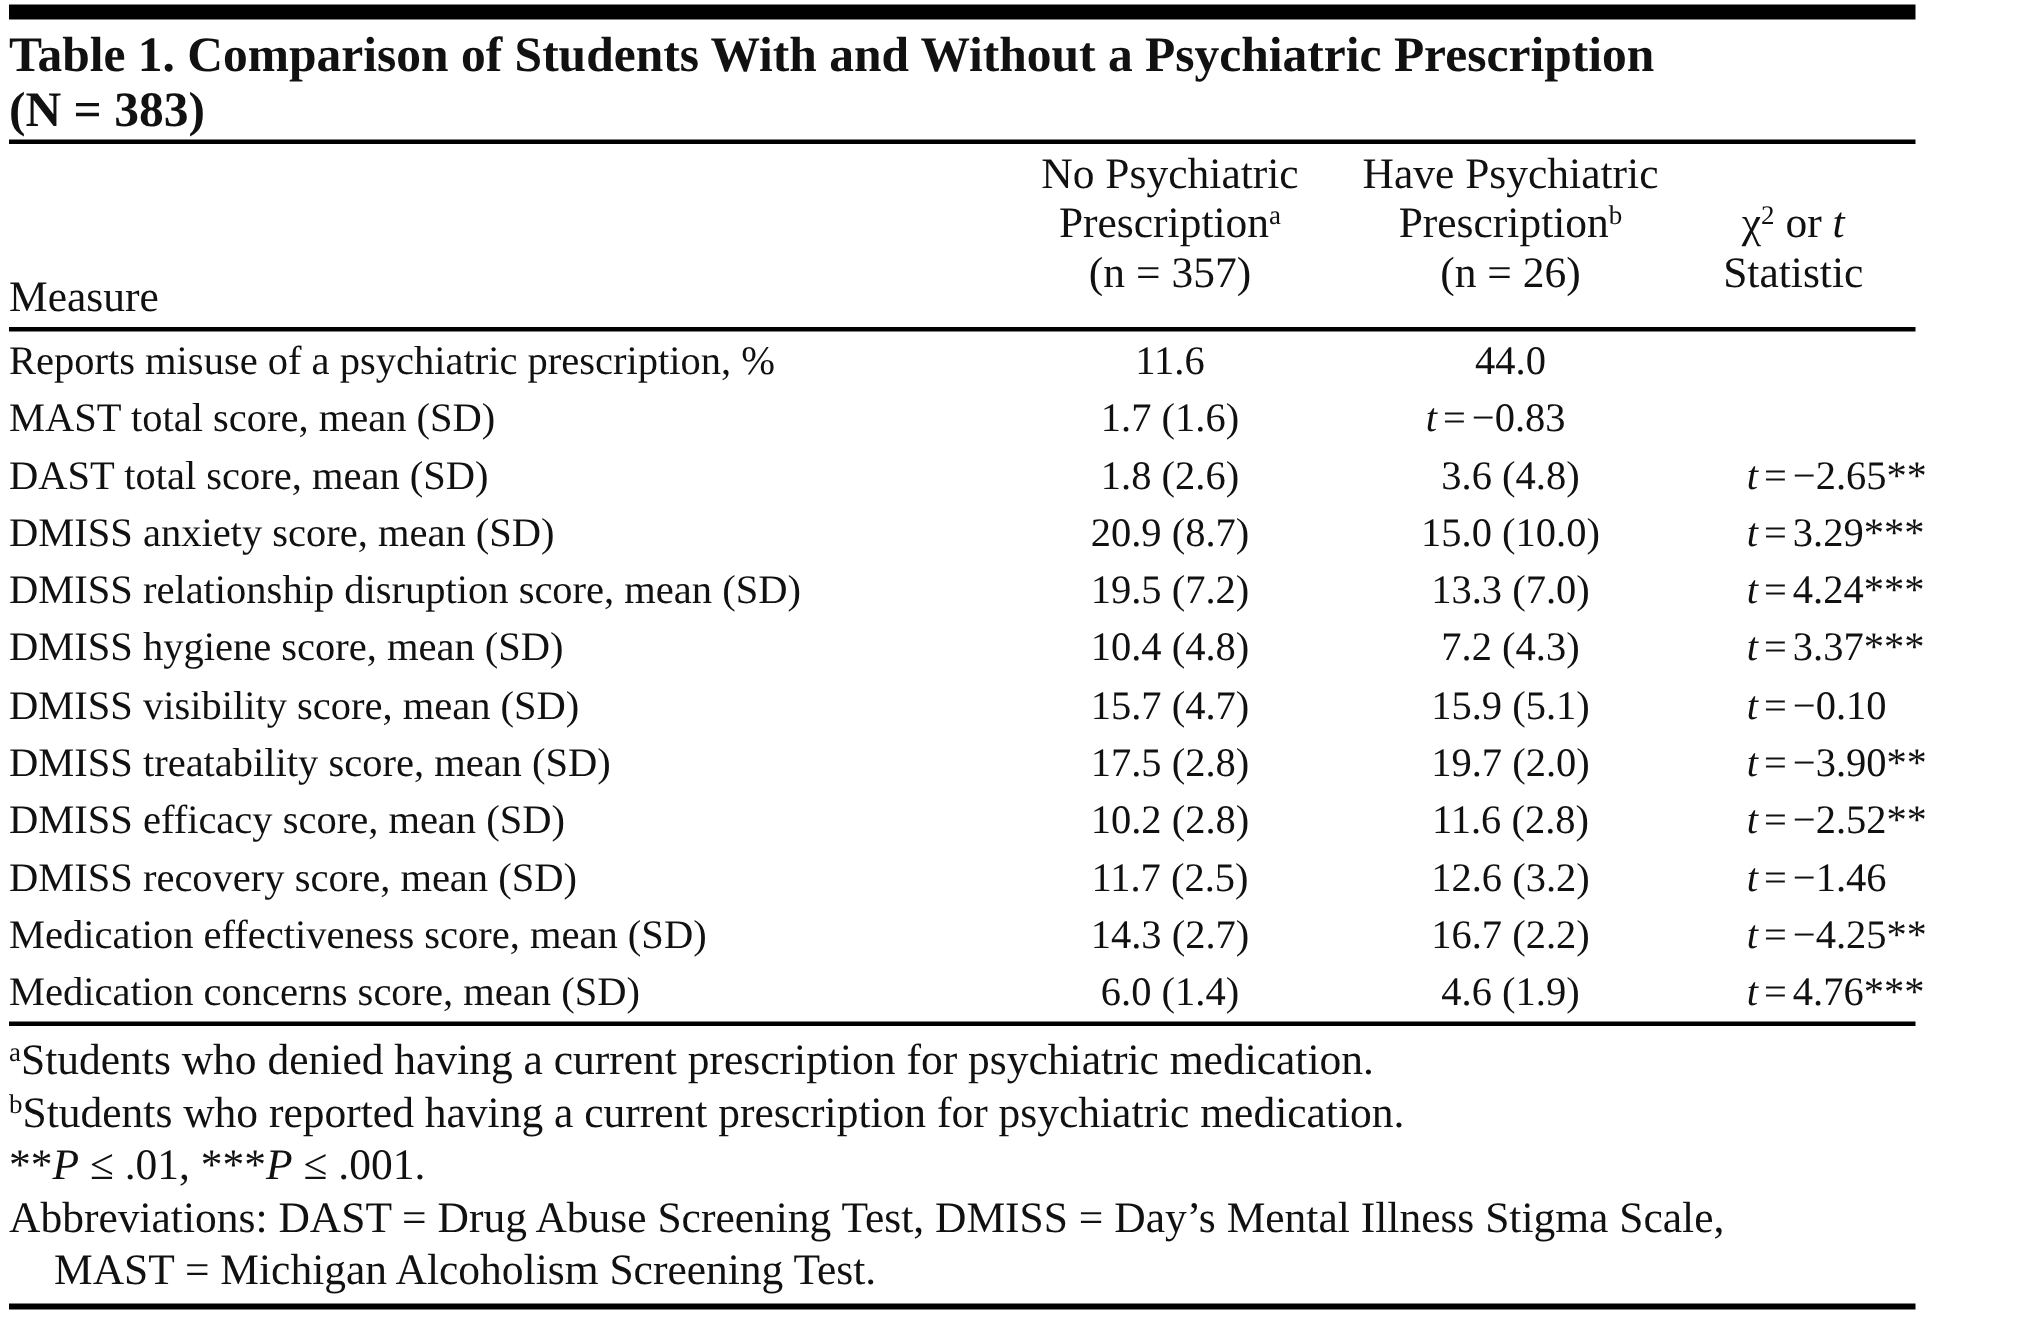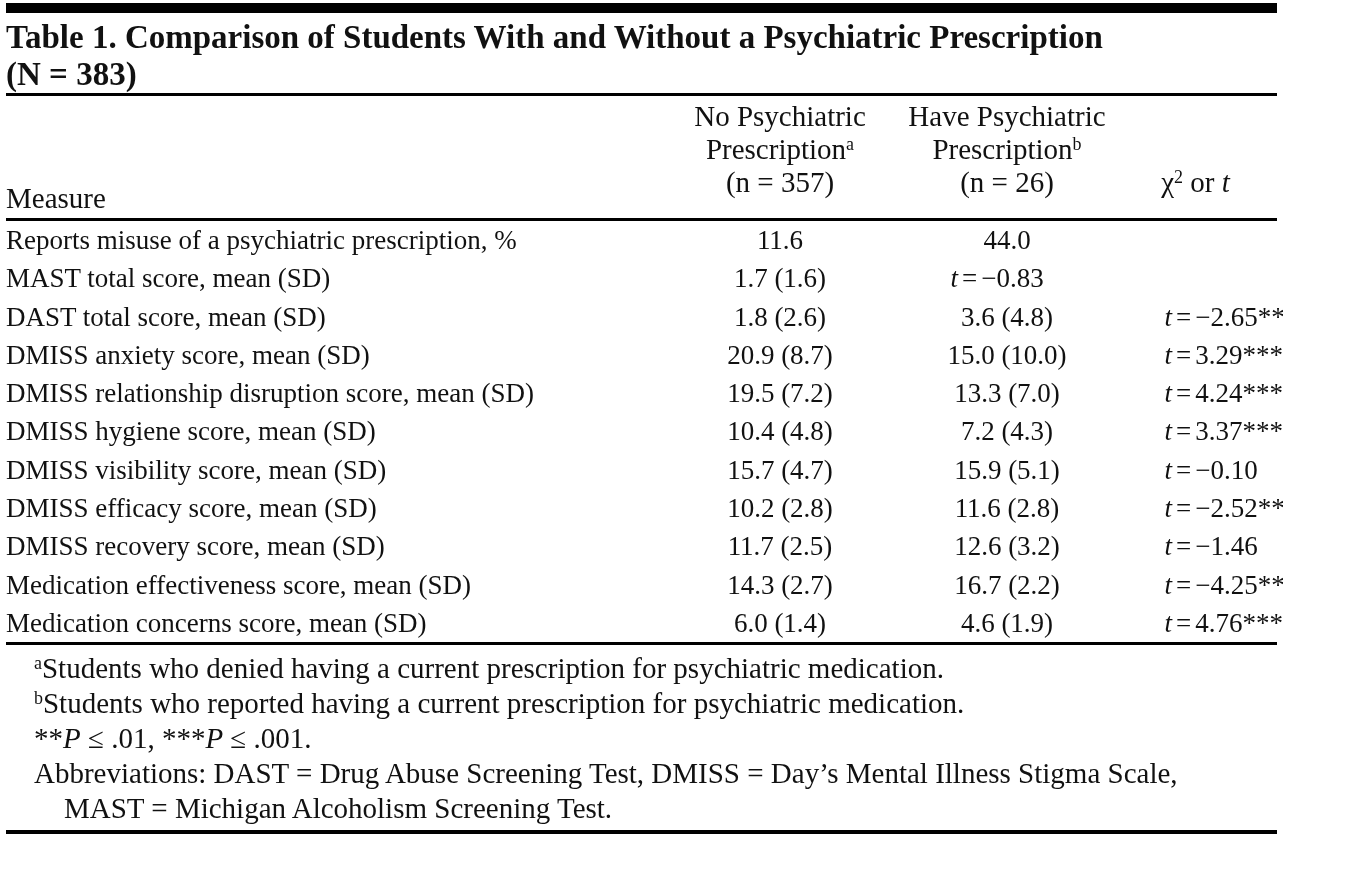--- a/index.html
+++ b/index.html
@@ -39,21 +39,21 @@
   }
   .c1 { text-align: left; overflow: hidden; }
   .c2, .c3 { text-align: center; }
   .c4 { text-align: left; padding-left: 28px; }
 
   .symbox { display: inline-block; width: 30px; text-align: right; }
   .eq { display: inline-block; margin: 0 4px; }
   .ital { font-style: italic; }
   sup.s { font-size: 0.62em; vertical-align: 9px; line-height: 0; }
 
-  .footnotes { padding-top: 6px; font-size: 29px; line-height: 35px; margin-left: 28px; }
+  .footnotes { padding-top: 6px; font-size: 29px; line-height: 35px; }
   .fn { white-space: nowrap; }
   .fn-indent { padding-left: 30px; }
   .bottom-rule { margin-top: 4px; height: 4px; background: #000000; }
 </style>
 </head>
 <body>
 
 <div class="page">
 
   <div class="top-bar"></div>
@@ -74,20 +74,21 @@
       <div><span>Prescription</span><sup class="s">a</sup></div>
       <div>(n = 357)</div>
     </div>
     <div class="hc">
       <div>Have Psychiatric</div>
       <div><span>Prescription</span><sup class="s">b</sup></div>
       <div>(n = 26)</div>
     </div>
     <div class="hc">
       <div><span>χ</span><sup class="s">2</sup><span> or </span><span class="ital">t</span></div>
+      <div>Statistic</div>
     </div>
   </div>
 
   <div class="rule"></div>
 
   <div class="tbody">
 
     <div class="trow">
       <div class="c1">Reports misuse of a psychiatric prescription, %</div>
       <div class="c2">11.6</div>
@@ -128,20 +129,26 @@
       <div class="c4"><span class="symbox"><span class="ital">t</span><sup class="s"></sup></span><span class="eq">=</span><span>3.37</span><span>***</span></div>
     </div>
 
     <div class="trow">
       <div class="c1">DMISS visibility score, mean (SD)</div>
       <div class="c2">15.7 (4.7)</div>
       <div class="c3">15.9 (5.1)</div>
       <div class="c4"><span class="symbox"><span class="ital">t</span><sup class="s"></sup></span><span class="eq">=</span><span>−0.10</span><span></span></div>
     </div>
 
+    <div class="trow">
+      <div class="c1">DMISS treatability score, mean (SD)</div>
+      <div class="c2">17.5 (2.8)</div>
+      <div class="c3">19.7 (2.0)</div>
+      <div class="c4"><span class="symbox"><span class="ital">t</span><sup class="s"></sup></span><span class="eq">=</span><span>−3.90</span><span>***</span></div>
+    </div>
 
     <div class="trow">
       <div class="c1">DMISS efficacy score, mean (SD)</div>
       <div class="c2">10.2 (2.8)</div>
       <div class="c3">11.6 (2.8)</div>
       <div class="c4"><span class="symbox"><span class="ital">t</span><sup class="s"></sup></span><span class="eq">=</span><span>−2.52</span><span>**</span></div>
     </div>
 
     <div class="trow">
       <div class="c1">DMISS recovery score, mean (SD)</div>

